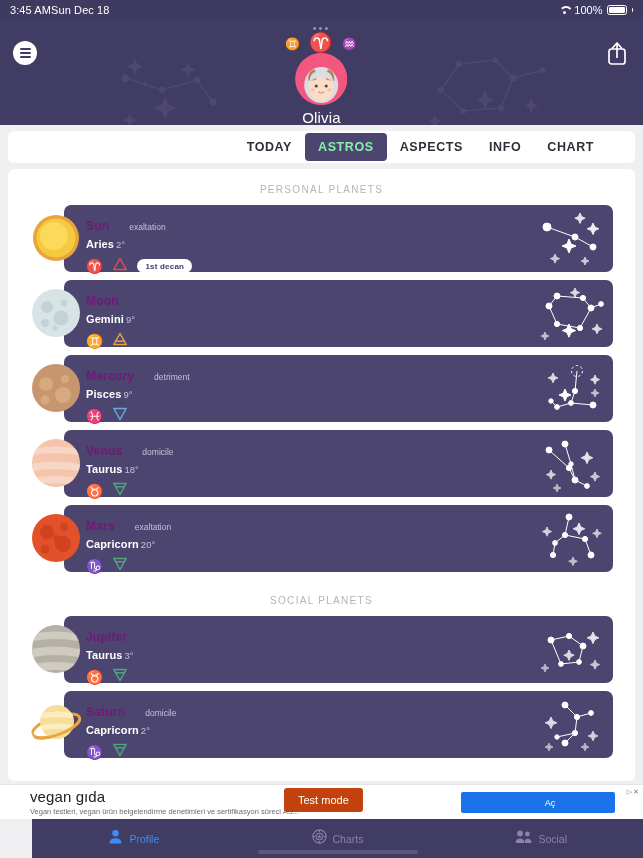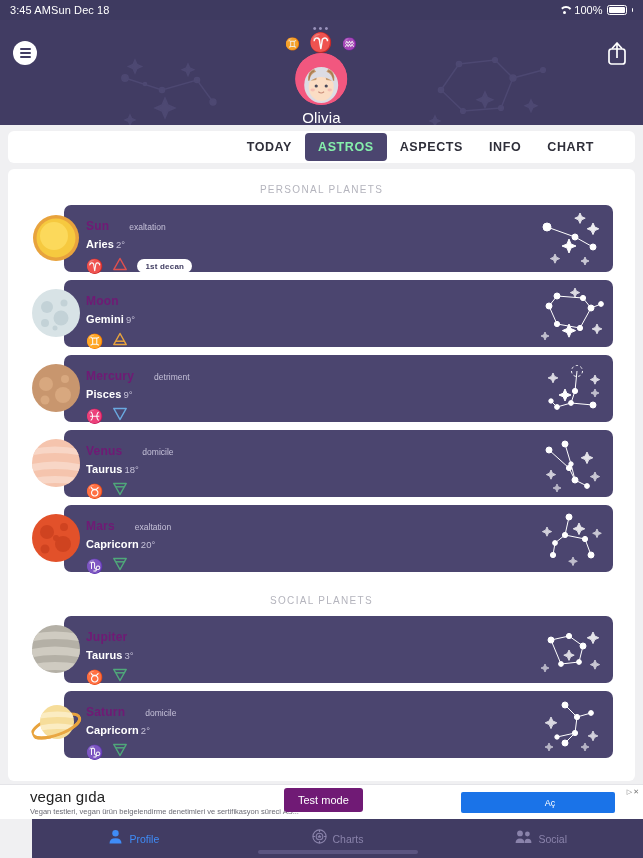--- a/index.html
+++ b/index.html
@@ -119,21 +119,21 @@
   }
   .ad-title{ font-size:15px; color:#222; font-weight:400; letter-spacing:.1px;}
   .ad-sub{ font-size:7.5px; color:#6b6b75; margin-top:2px; }
   .ad-btn{
     position:absolute; right:28px; top:7px; width:154px;height:21px;
     background:#1a73e8; border-radius:2px; color:#fff; font-size:9px;
     display:flex; align-items:center; justify-content:center;padding-left:24px;
   }
   .ad-x{ position:absolute; right:3px; top:3px; font-size:7px; color:#777; letter-spacing:1px;}
   .testmode{
-    position:absolute; left:284px; top:788px; background:#701a75; color:#fff;
+    position:absolute; left:284px; top:788px; background:#c2410c; color:#fff;
     font-size:11px; padding:6px 14px; border-radius:3px; z-index:20;
   }
 
   
   .bottomnav{
     position:absolute; left:9px;right:0; bottom:0; height:39px;
     background:#413c63; display:flex; align-items:center;margin-left:23px;
   }
   .navitem{ flex:1; display:flex; align-items:center; justify-content:center; gap:6px; }
   .navlabel{ font-size:10.5px; color:#8a83ab; }

